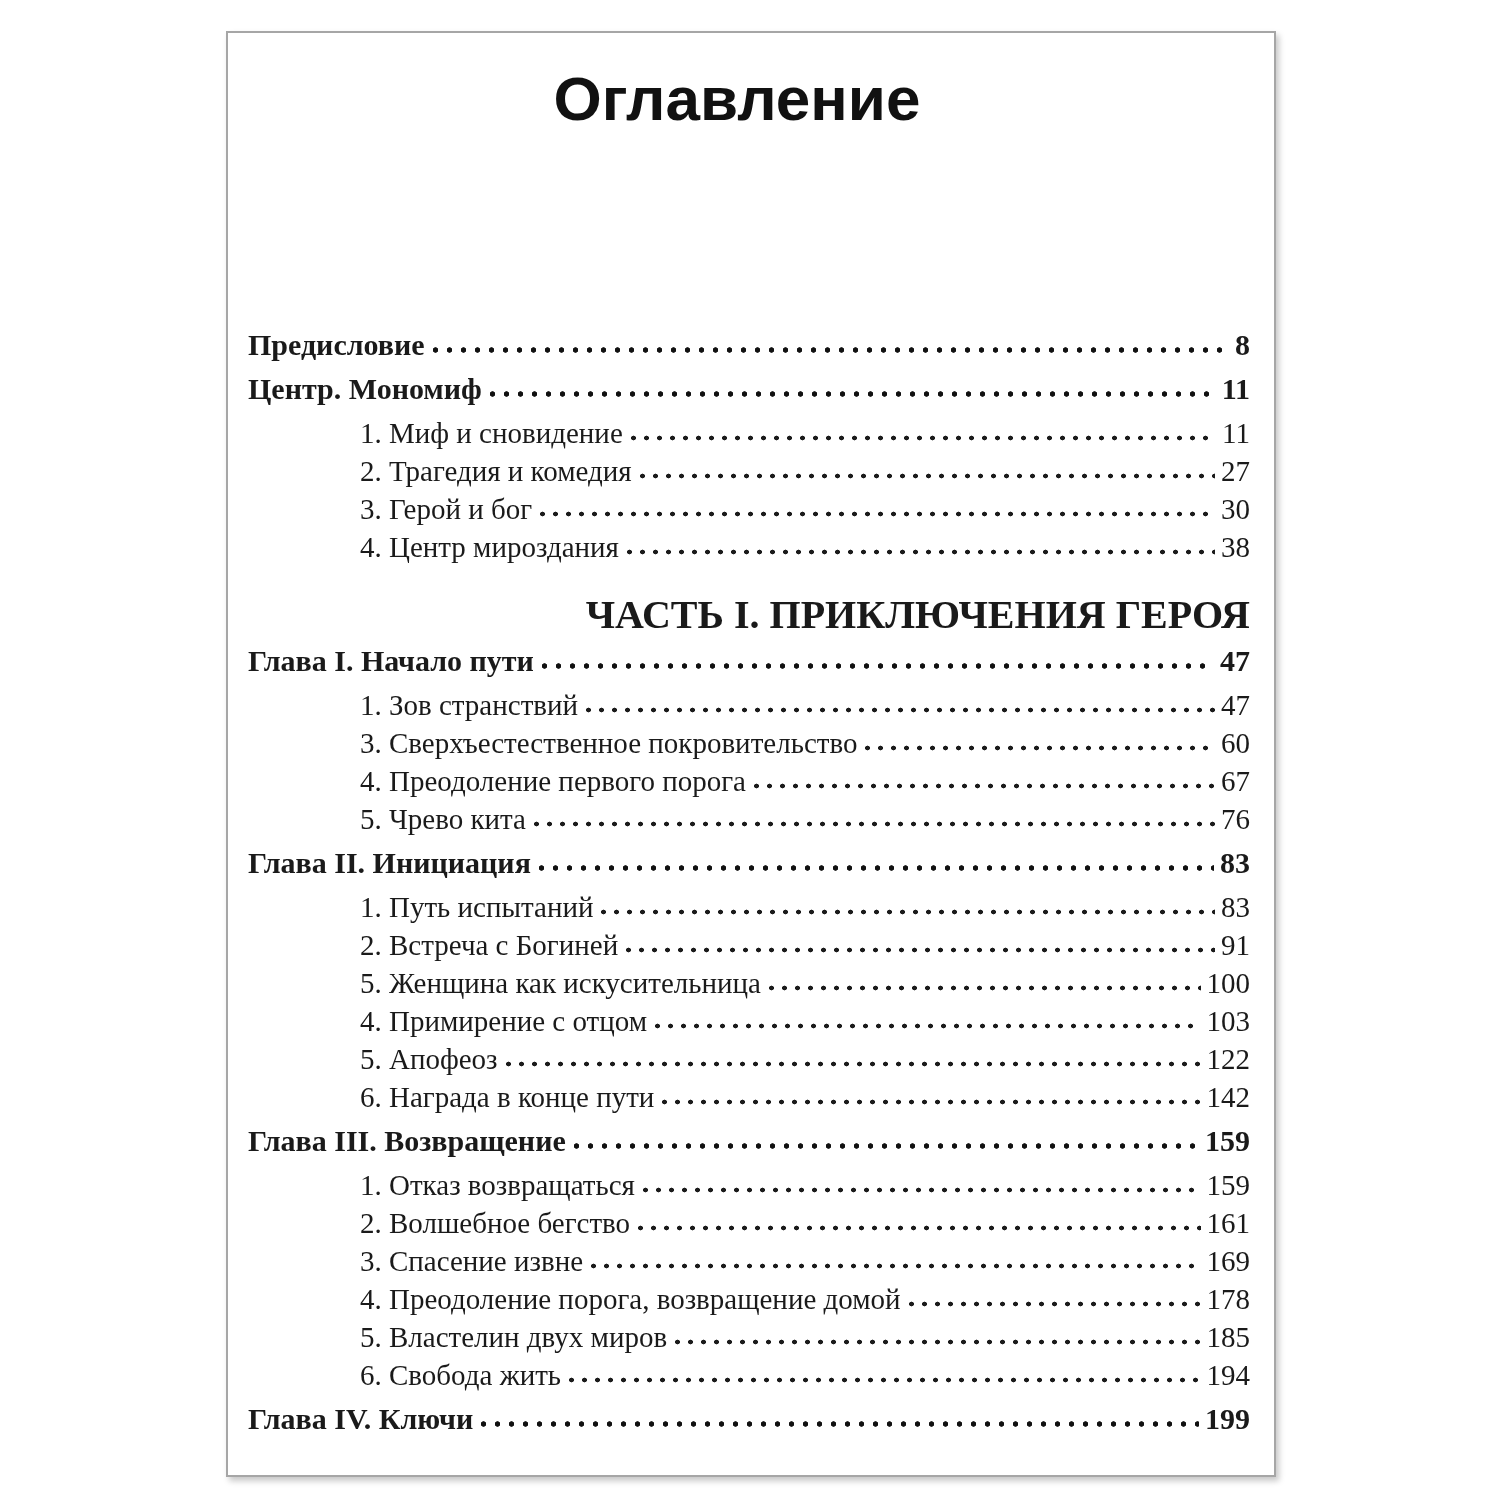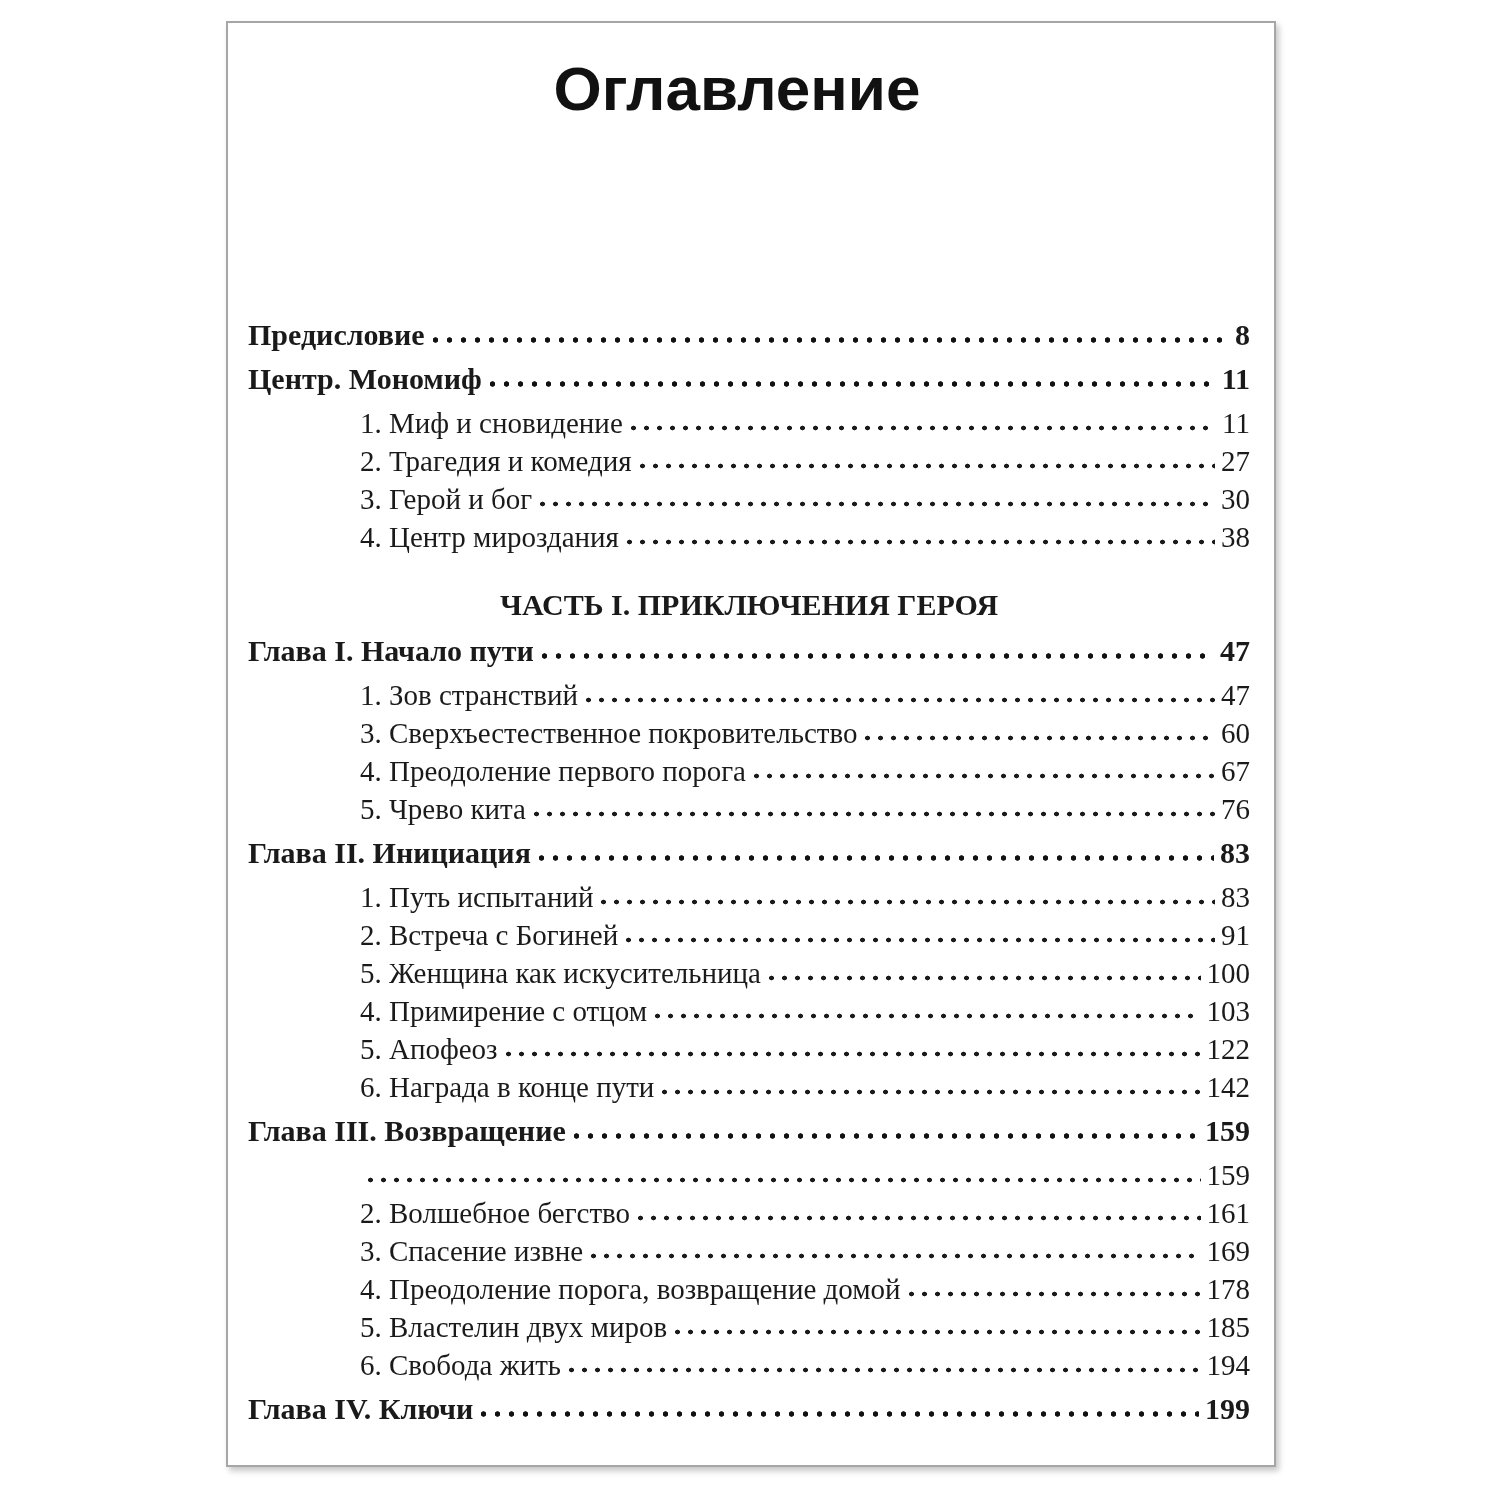--- a/index.html
+++ b/index.html
@@ -14,21 +14,21 @@
   .canvas {
     position: relative;
     width: 1500px;
     height: 1500px;
     background: #ffffff;
     overflow: hidden;
   }
   .page {
     position: absolute;
     left: 226px;
-    top: 21px;
+    top: 31px;
     width: 1050px;
     height: 1446px;
     background: #ffffff;
     border: 2px solid #a6a6a6;
     box-shadow: 3px 4px 6px rgba(0,0,0,0.22);
     box-sizing: border-box;
     padding: 30px 36px 0 8px;
     overflow: hidden;
   }
   .title {
@@ -66,23 +66,23 @@
     background-repeat: repeat-x;
     min-width: 20px;
   }
   .row.chapter .leader {
     background-image: radial-gradient(circle at 2.5px 5px, #111111 2.4px, rgba(0,0,0,0) 3px);
     background-size: 14px 10px;
   }
   .pagenum { flex: 0 0 auto; }
   .part-heading {
     font-weight: 700;
-    font-size: 30px;
+    font-size: 40px;
     line-height: 38px;
-    text-align: center;
+    text-align: right;
     margin: 30px 0 8px 0;
     white-space: nowrap;
   }
 </style>
 </head>
 <body>
 
 <div class="canvas">
   <div class="page">
     <h1 class="title">Оглавление</h1>
@@ -200,20 +200,21 @@
         <span class="pagenum">142</span>
       </div>
 
       <div class="row chapter">
         <span class="label">Глава III. Возвращение</span>
         <span class="leader"></span>
         <span class="pagenum">159</span>
       </div>
 
       <div class="row section">
+        <span class="label">1. Отказ возвращаться</span>
         <span class="leader"></span>
         <span class="pagenum">159</span>
       </div>
 
       <div class="row section">
         <span class="label">2. Волшебное бегство</span>
         <span class="leader"></span>
         <span class="pagenum">161</span>
       </div>
 

